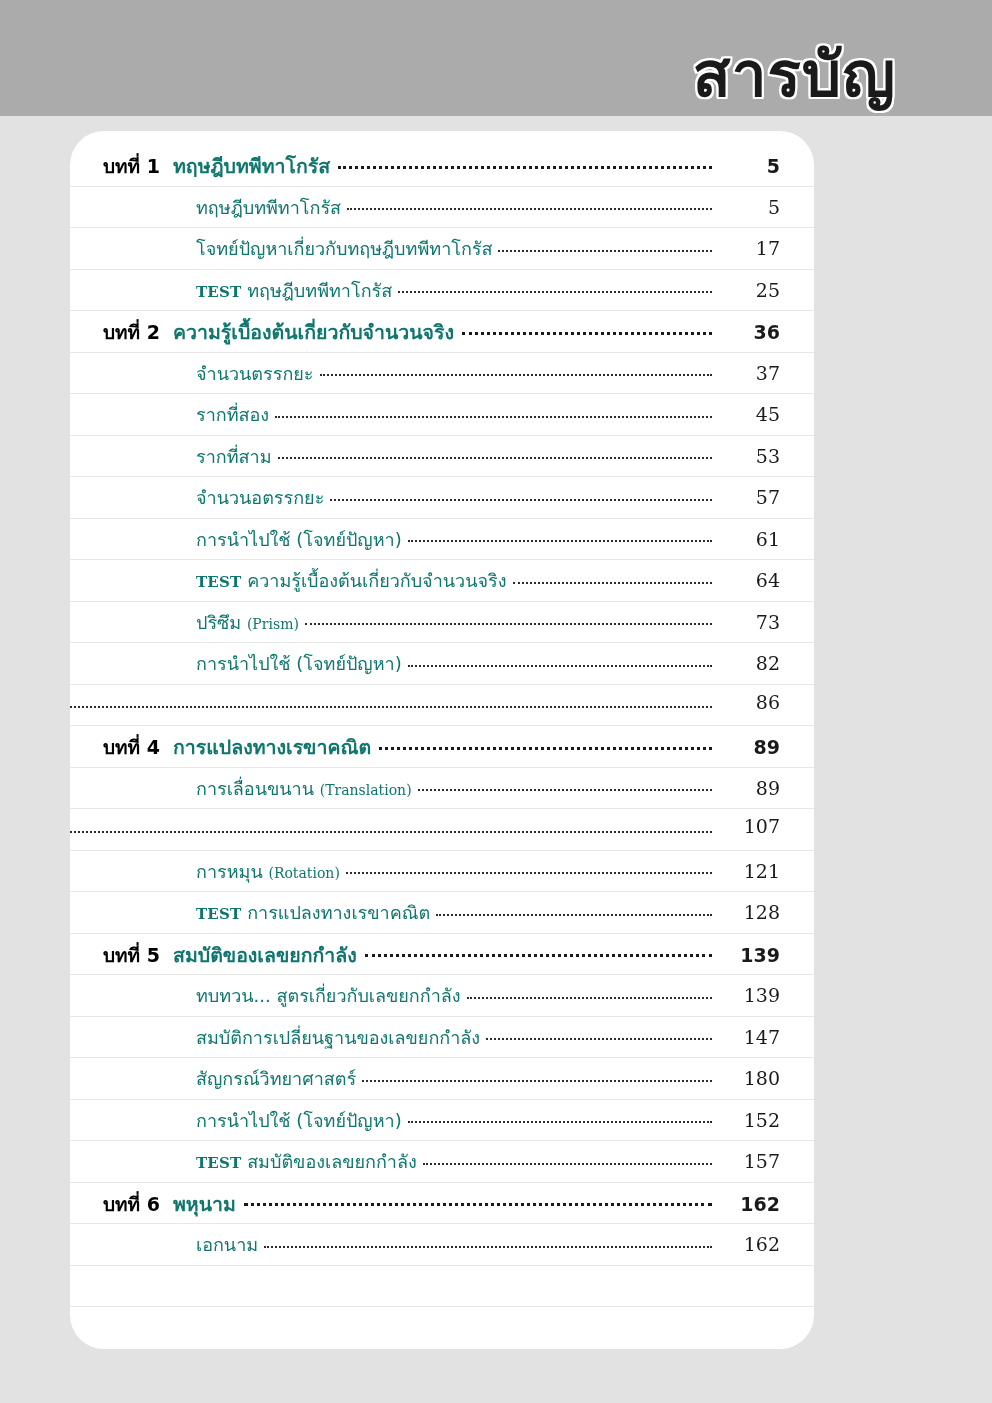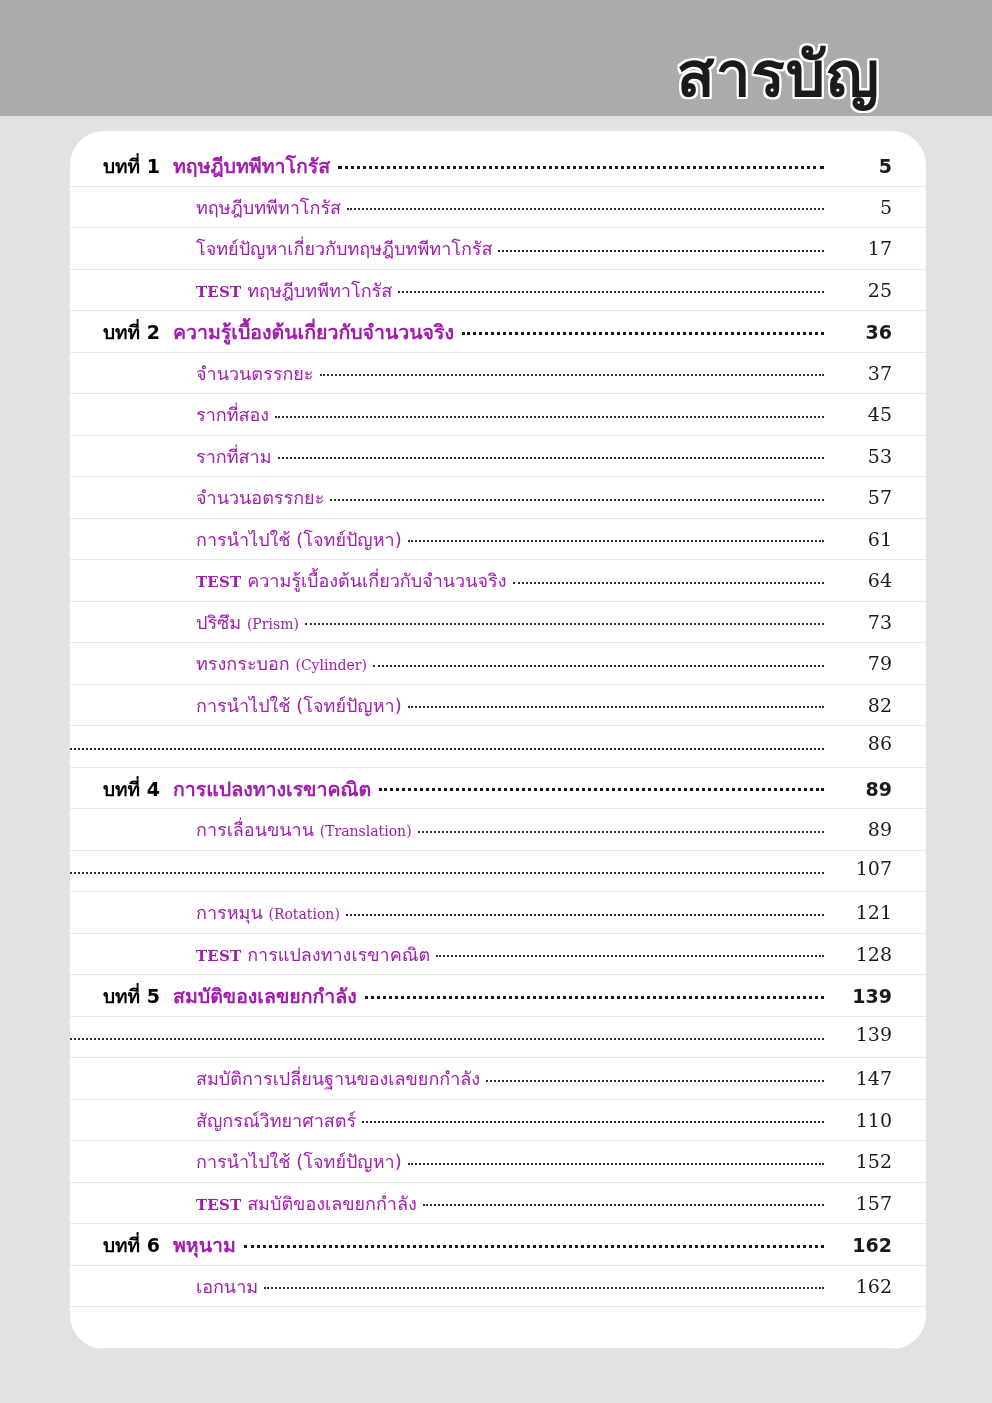--- a/index.html
+++ b/index.html
@@ -28,42 +28,42 @@
     position: absolute;
     left: 0; top: 116px;
     width: 992px;
     height: 1287px;
     background: #e2e2e2;
   }
 
   
   #doc-title {
     position: absolute;
-    right: 112px;
+    right: 96px;
     top: 44px;
     font-family: "DejaVu Sans", sans-serif;
     font-size: 62px;
     font-weight: bold;
     color: #1a1a1a;
     letter-spacing: 1px;
     line-height: 1;
     z-index: 5;
     text-shadow:
        2px 0 0 #ffffff, -2px 0 0 #ffffff,
        0 2px 0 #ffffff, 0 -2px 0 #ffffff,
        2px 2px 0 #ffffff, -2px -2px 0 #ffffff,
        2px -2px 0 #ffffff, -2px 2px 0 #ffffff;
   }
 
   
   #toc-card {
     position: absolute;
     left: 70px;
     top: 131px;
-    width: 856px;
+    width: 744px;
     height: 1218px;
     background: #ffffff;
     border-radius: 34px;
     box-sizing: border-box;
     padding: 14px 0 0 0;
     overflow: hidden;
   }
 
   .toc-list {
     list-style: none;
@@ -90,21 +90,21 @@
     margin-left: 33px;
     font-size: 19px;
     font-weight: bold;
     color: #000;
     white-space: nowrap;
   }
 
   .row-title {
     flex: 0 0 auto;
     white-space: nowrap;
-    color: #a21caf;
+    color: #0f766e;
   }
   .chapter .row-title {
     font-size: 19.5px;
     font-weight: bold;
     padding-right: 8px;
   }
   .sub .row-title {
     font-size: 18px;
     font-weight: normal;
     margin-left: 126px;
@@ -223,25 +223,20 @@
         <span class="row-title"><span class="test-tag">TEST</span> <span>ความรู้เบื้องต้นเกี่ยวกับจำนวนจริง</span></span>
         <span class="leader"></span>
         <span class="pageno">64</span>
       </li>
       <li class="toc-row sub">
         <span class="row-title"><span>ปริซึม </span><span class="latin">(Prism)</span></span>
         <span class="leader"></span>
         <span class="pageno">73</span>
       </li>
       <li class="toc-row sub">
-        <span class="row-title"><span>ทรงกระบอก </span><span class="latin">(Cylinder)</span></span>
-        <span class="leader"></span>
-        <span class="pageno">79</span>
-      </li>
-      <li class="toc-row sub">
         <span class="row-title">การนำไปใช้ (โจทย์ปัญหา)</span>
         <span class="leader"></span>
         <span class="pageno">82</span>
       </li>
       <li class="toc-row sub">
         <span class="leader"></span>
         <span class="pageno">86</span>
       </li>
       <li class="toc-row chapter">
         <span class="chap-label">บทที่ 4</span>
@@ -268,32 +263,33 @@
         <span class="leader"></span>
         <span class="pageno">128</span>
       </li>
       <li class="toc-row chapter">
         <span class="chap-label">บทที่ 5</span>
         <span class="row-title">สมบัติของเลขยกกำลัง</span>
         <span class="leader"></span>
         <span class="pageno">139</span>
       </li>
       <li class="toc-row sub">
+        <span class="row-title">ทบทวน... สูตรเกี่ยวกับเลขยกกำลัง</span>
         <span class="leader"></span>
         <span class="pageno">139</span>
       </li>
       <li class="toc-row sub">
         <span class="row-title">สมบัติการเปลี่ยนฐานของเลขยกกำลัง</span>
         <span class="leader"></span>
         <span class="pageno">147</span>
       </li>
       <li class="toc-row sub">
         <span class="row-title">สัญกรณ์วิทยาศาสตร์</span>
         <span class="leader"></span>
-        <span class="pageno">110</span>
+        <span class="pageno">180</span>
       </li>
       <li class="toc-row sub">
         <span class="row-title">การนำไปใช้ (โจทย์ปัญหา)</span>
         <span class="leader"></span>
         <span class="pageno">152</span>
       </li>
       <li class="toc-row sub">
         <span class="row-title"><span class="test-tag">TEST</span> <span>สมบัติของเลขยกกำลัง</span></span>
         <span class="leader"></span>
         <span class="pageno">157</span>

